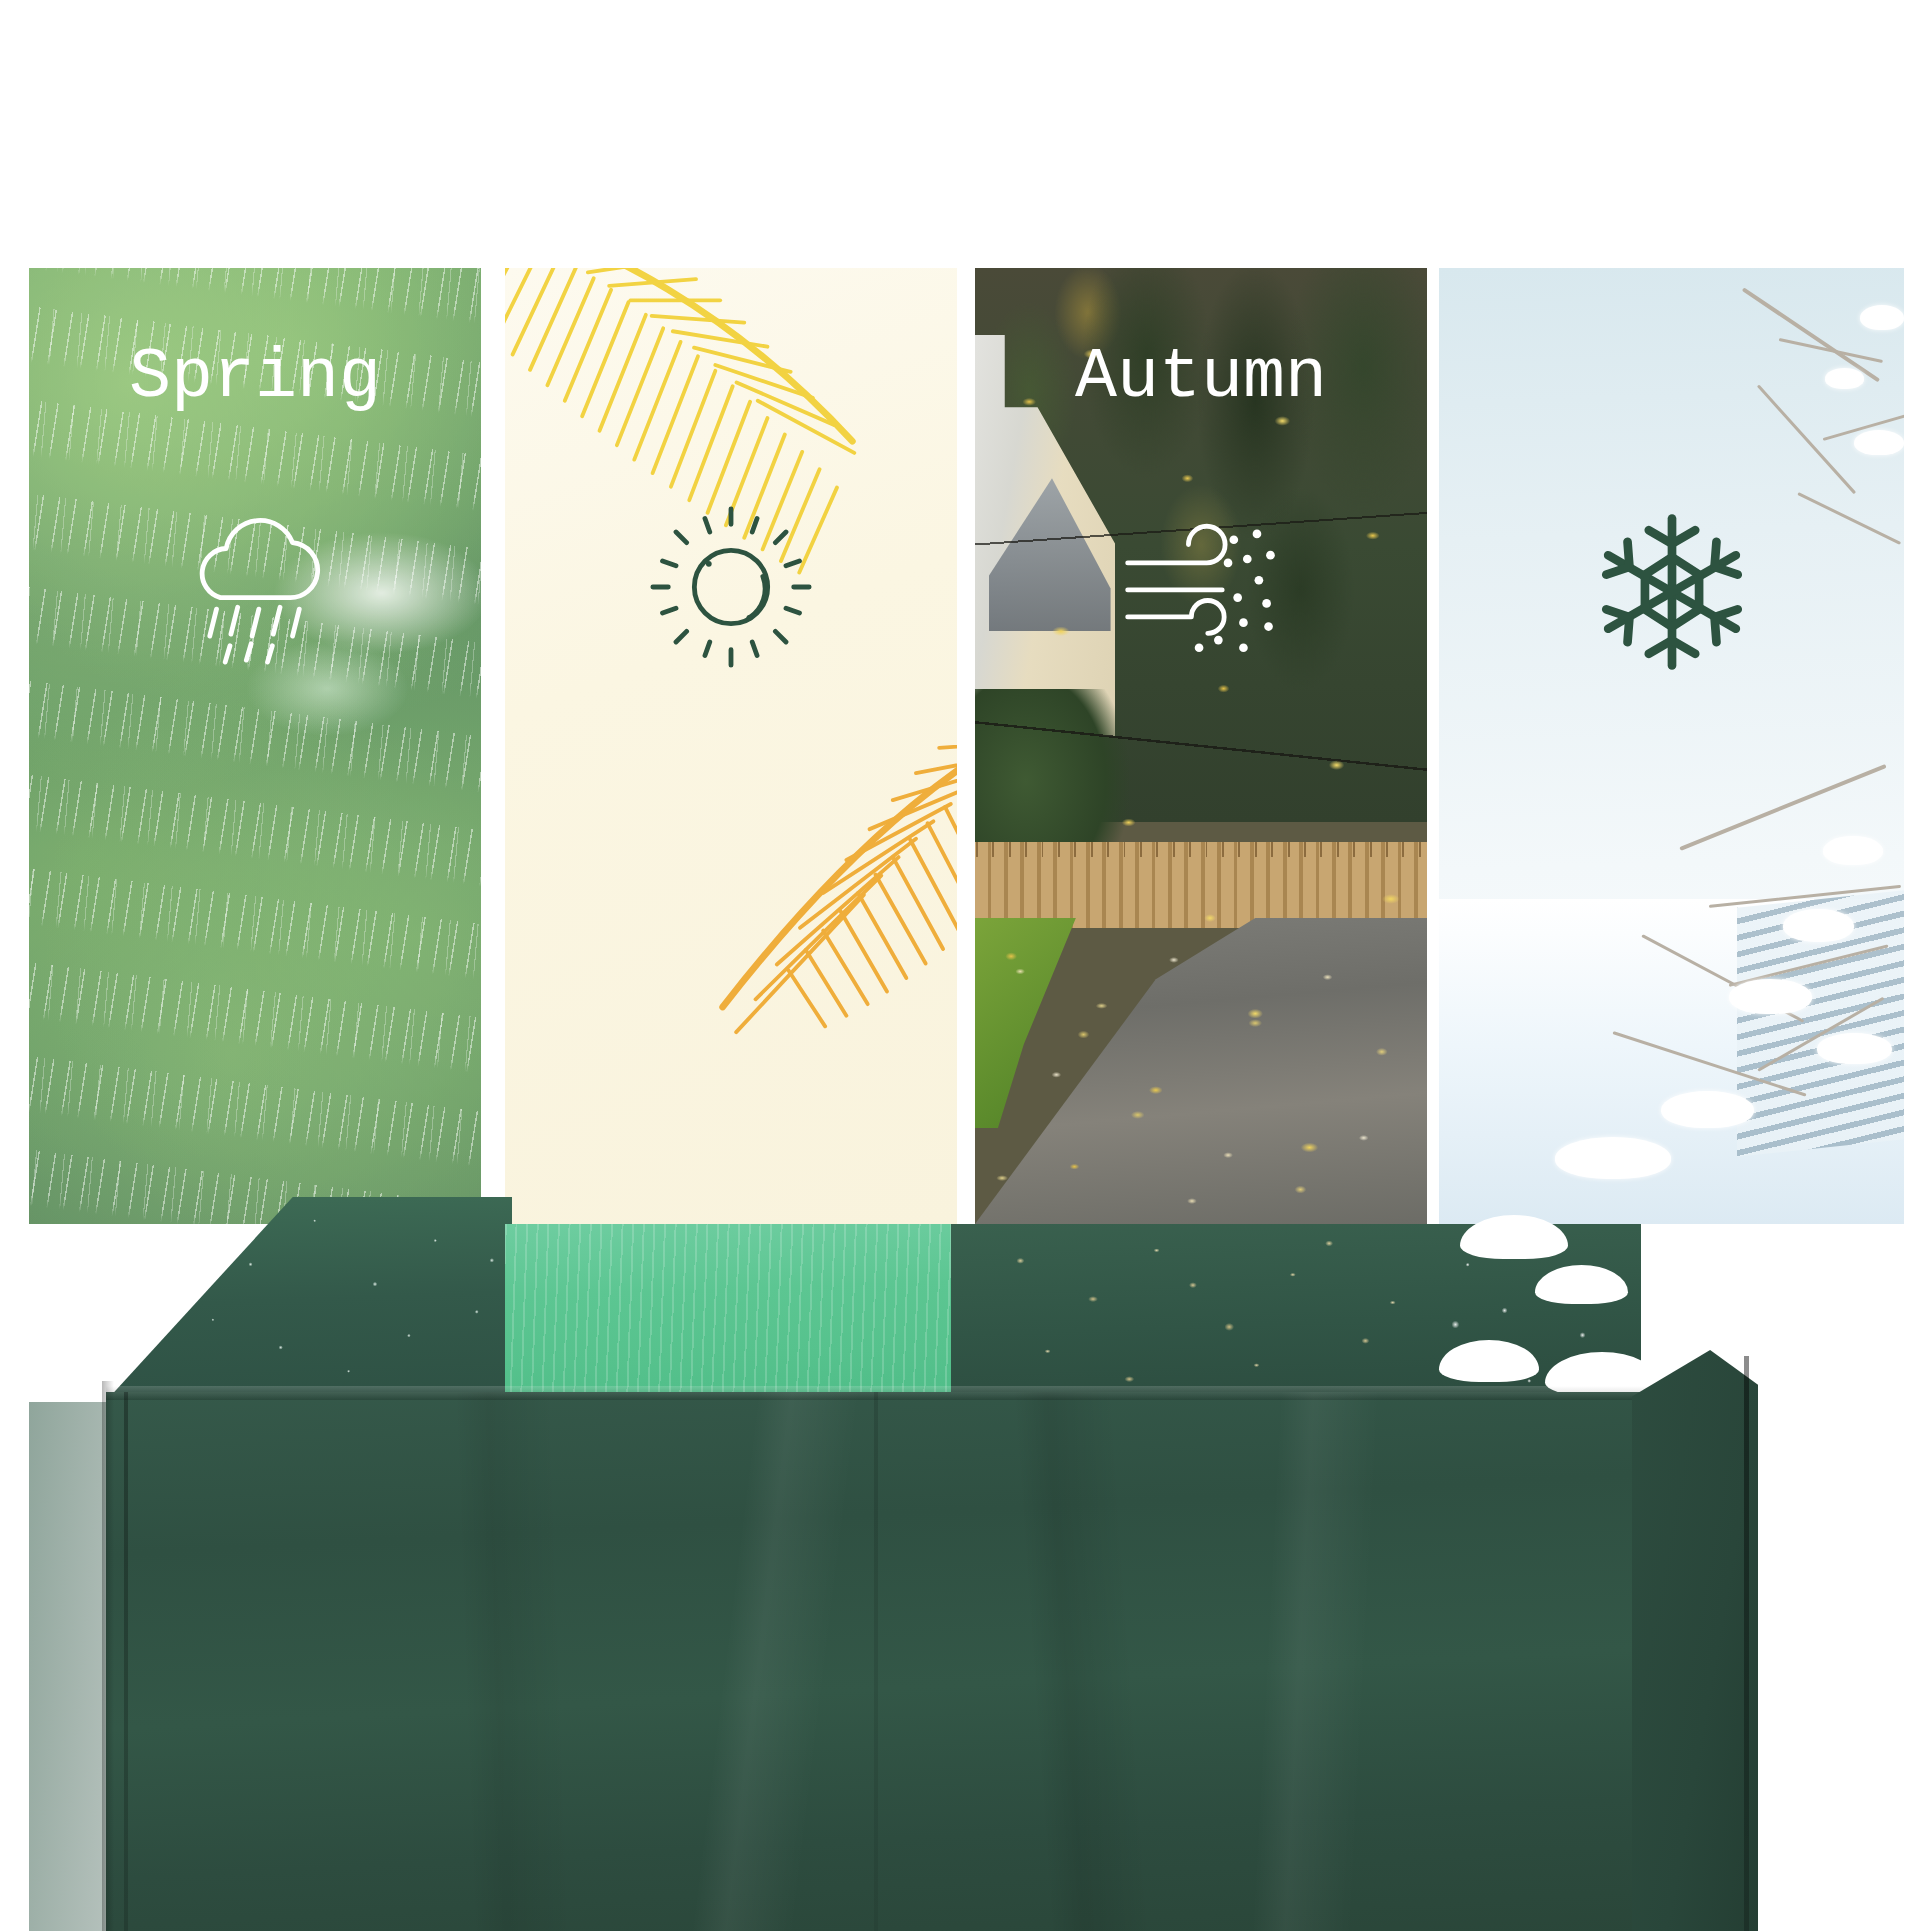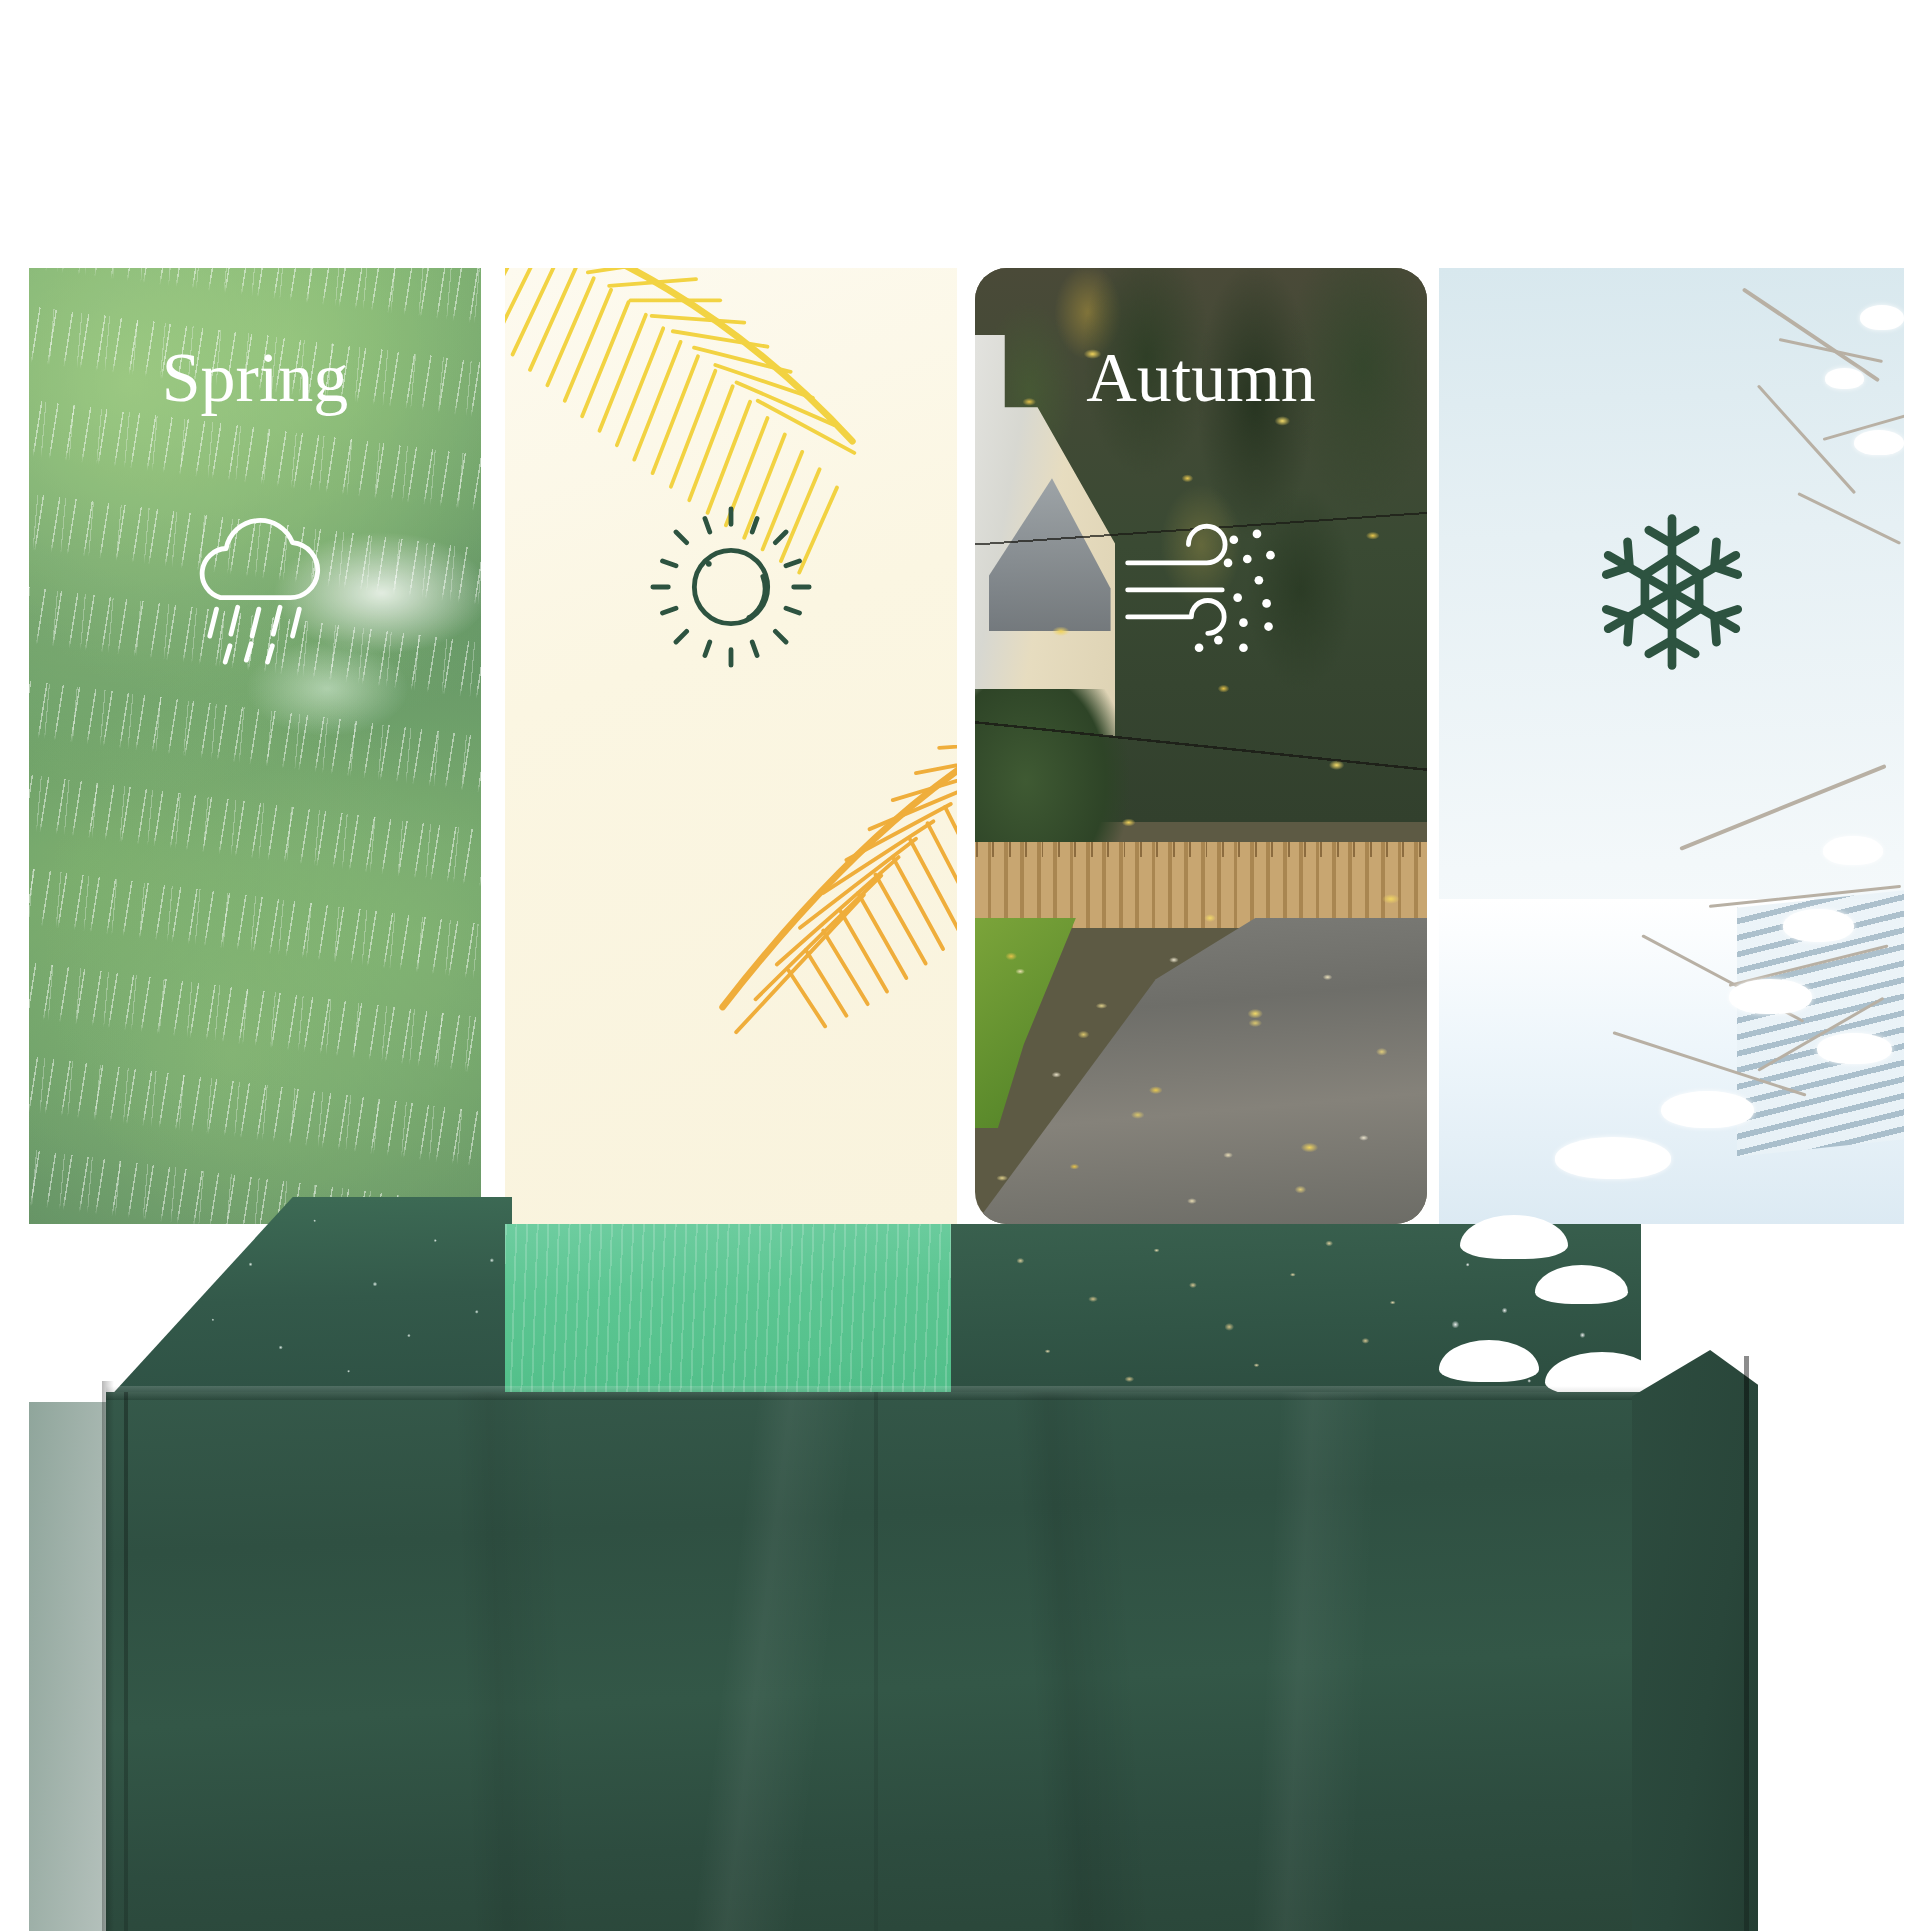--- a/index.html
+++ b/index.html
@@ -16,29 +16,29 @@
     color:#ffffff;font-family:"Liberation Sans",sans-serif;font-weight:bold;
     font-size:75px;letter-spacing:1px;white-space:nowrap;
     transform:scaleX(.93);
   }
 
   
   .panels{position:absolute;left:0;top:268px;width:1931px;height:956px;}
   .panel{position:absolute;top:0;height:956px;overflow:hidden;}
   .panel .label{
     position:absolute;left:0;right:0;top:70px;text-align:center;
-    font-size:70px;font-weight:normal;font-family:Liberation Serif, serif;
+    font-size:70px;font-weight:normal;font-family:Liberation Mono, monospace;
     z-index:6;
   }
   .panel .wicon{position:absolute;left:50%;top:237px;transform:translateX(-50%);z-index:6;}
 
   
   #panel-spring{left:29px;width:452px;}
   #panel-summer{left:505px;width:452px;}
-  #panel-autumn{left:975px;width:452px;border-radius:32px;}
+  #panel-autumn{left:975px;width:452px;}
   #panel-winter{left:1439px;width:465px;}
 
   
   .spring-bg{position:absolute;inset:0;
     background:
       radial-gradient(ellipse 154px 87px at 78% 34%, rgba(255,255,255,.82), rgba(255,255,255,0) 70%),
       radial-gradient(ellipse 116px 68px at 66% 44%, rgba(235,255,235,.5), rgba(255,255,255,0) 70%),
       radial-gradient(circle at 22% 12%, rgba(150,205,110,.75), rgba(0,0,0,0) 45%),
       radial-gradient(circle at 58% 8%,  rgba(130,195,95,.7),  rgba(0,0,0,0) 42%),
       radial-gradient(circle at 85% 70%, rgba(120,185,90,.55), rgba(0,0,0,0) 48%),

